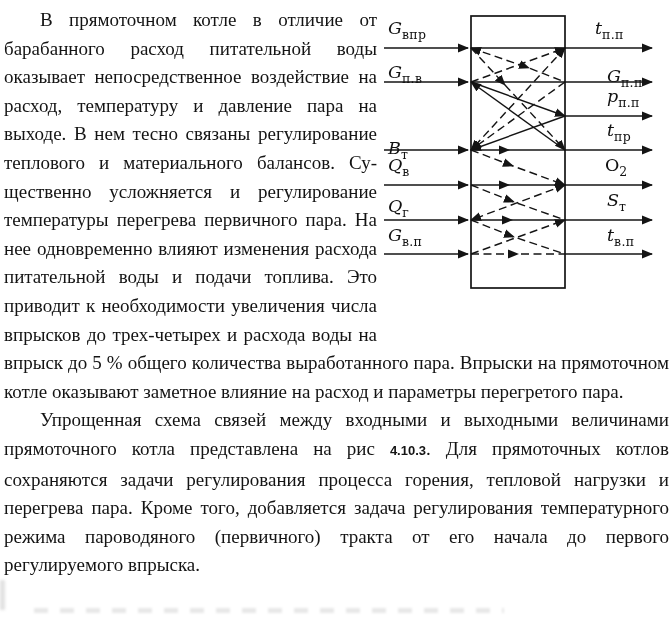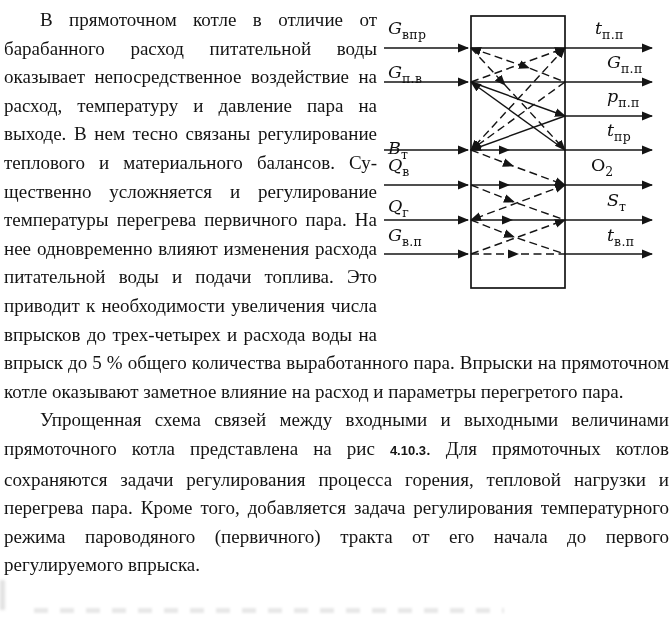--- a/index.html
+++ b/index.html
@@ -143,24 +143,24 @@
       </svg>
 
       <div class="dlabel" style="left:7px;top:12px"><span class="lbase">G</span><span class="lsub">впр</span></div>
       <div class="dlabel" style="left:7px;top:56px"><span class="lbase">G</span><span class="lsub">п.в</span></div>
       <div class="dlabel" style="left:7px;top:132px"><span class="lbase">B</span><span class="lsub">т</span></div>
       <div class="dlabel" style="left:7px;top:149px"><span class="lbase">Q</span><span class="lsub">в</span></div>
       <div class="dlabel" style="left:7px;top:190px"><span class="lbase">Q</span><span class="lsub">г</span></div>
       <div class="dlabel" style="left:7px;top:219px"><span class="lbase">G</span><span class="lsub">в.п</span></div>
 
       <div class="dlabel" style="left:214px;top:12px"><span class="lbase">t</span><span class="lsub">п.п</span></div>
-      <div class="dlabel" style="left:226px;top:46px"><span class="lbase">G</span><span class="lsub">п.п</span></div>
+      <div class="dlabel" style="left:226px;top:60px"><span class="lbase">G</span><span class="lsub">п.п</span></div>
       <div class="dlabel" style="left:226px;top:80px"><span class="lbase">p</span><span class="lsub">п.п</span></div>
       <div class="dlabel" style="left:226px;top:114px"><span class="lbase">t</span><span class="lsub">пр</span></div>
-      <div class="dlabel upright" style="left:210px;top:149px"><span class="lbase">O</span><span class="lsub">2</span></div>
+      <div class="dlabel upright" style="left:224px;top:149px"><span class="lbase">O</span><span class="lsub">2</span></div>
       <div class="dlabel" style="left:226px;top:184px"><span class="lbase">S</span><span class="lsub">т</span></div>
       <div class="dlabel" style="left:226px;top:219px"><span class="lbase">t</span><span class="lsub">в.п</span></div>
 
     </div>
 
     <p><span>В прямоточном котле в отличие от барабанного расход питательной воды оказывает непосредственное воздействие на расход, температуру и давление пара на выходе. В нем тесно связаны регулирование тепло­вого и материального балансов. Су­щественно усложняется и регулиро­вание температуры перегрева пер­вичного пара. На нее одновременно влияют изменения расхода пита­тельной воды и подачи топлива. Это приводит к необходимости увеличе­ния числа впрысков до трех-четырех и расхода воды на впрыск до 5 % об­щего количества выработанного пара. Впрыски на прямоточном кот­ле оказывают заметное влияние на расход и параметры перегретого пара.</span></p>
     <p><span>Упрощенная схема связей между входными и выходными величи­нами прямоточного котла представлена на рис </span><span class="figref">4.10.3</span><span>. Для прямоточных котлов сохраняются задачи регулирования процесса горения, тепло­вой нагрузки и перегрева пара. Кроме того, добавляется задача регу­лирования температурного режима пароводяного (первичного) тракта от его начала до первого регулируемого впрыска.</span></p>
   </div>
 
   <div class="artifact-line"></div>

